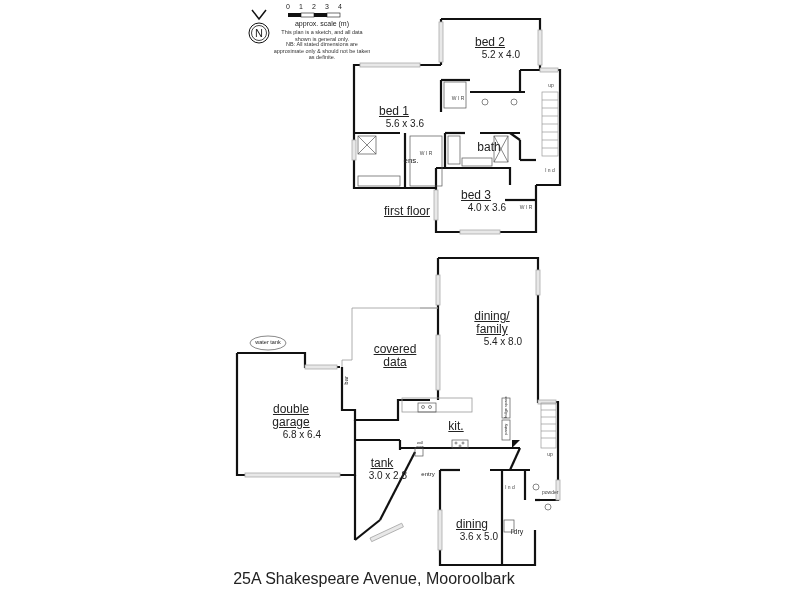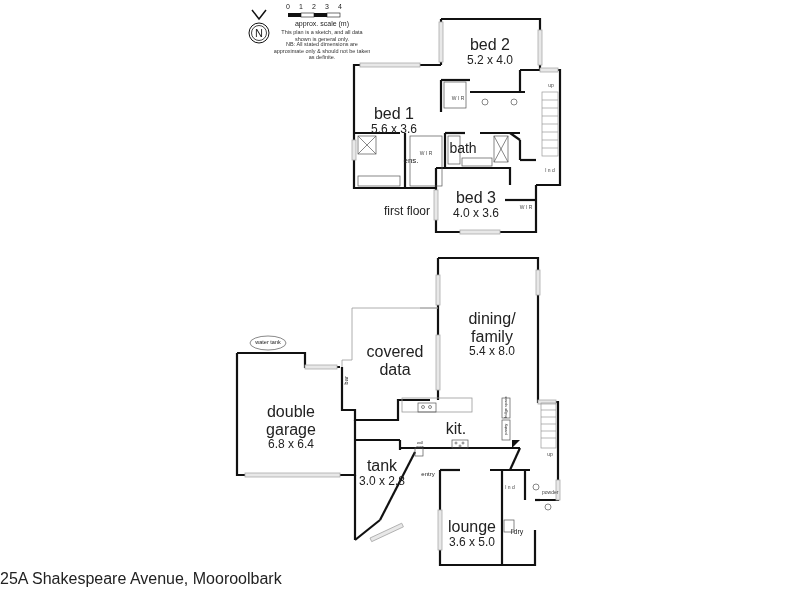--- a/index.html
+++ b/index.html
@@ -1,24 +1,24 @@
 <!DOCTYPE html>
 <html><head>
 <meta charset="utf-8">
 <style>
   html, body { margin: 0; padding: 0; background: #ffffff; }
   body { width: 800px; height: 600px; position: relative; overflow: hidden; font-family: "Liberation Sans", sans-serif; color: #222; }
   svg.plan { position: absolute; left: 0; top: 0; }
   .lbl { position: absolute; text-align: center; color: #222; font-family: "Liberation Sans", sans-serif; line-height: 1.1; white-space: nowrap; }
-  .room-name { font-size: 16px; }
-  .room-dim { font-size: 12px; }
+  .room-name { font-size: 12px; text-decoration: underline; }
+  .room-dim { font-size: 10px; text-align: right; }
   .small { font-size: 5px; color: #444; }
   .note { position: absolute; font-size: 5.5px; text-align: center; color: #333; line-height: 1.2; }
-  .floor-label { font-size: 12px; }
-  .title { position: absolute; left: 0; width: 748px; top: 570px; font-size: 16px; color: #222; }
+  .floor-label { font-size: 12px; text-decoration: underline; }
+  .title { position: absolute; left: 0; width: 748px; top: 570px; text-align: center; font-size: 16px; color: #222; }
   .scale-num { position: absolute; font-size: 7px; color: #222; }
 </style>
 </head>
 <body>
 
 <svg class="plan" width="800" height="600" viewBox="0 0 800 600">
 
   <g fill="none" stroke="#111" stroke-width="2.2">
 
     <polyline points="441,19 540,19 540,70 520,70"></polyline>
@@ -190,21 +190,21 @@
   <div class="room-dim">5.2 x 4.0</div>
 </div>
 <div class="lbl" style="left:364px; top:90px; width:60px;margin-top:15px;">
   <div class="room-name">bed 1</div>
   <div class="room-dim">5.6 x 3.6</div>
 </div>
 <div class="lbl" style="left:446px; top:189px; width:60px;">
   <div class="room-name">bed 3</div>
   <div class="room-dim">4.0 x 3.6</div>
 </div>
-<div class="lbl" style="left:448px; top:141px; width:30px; font-size:14px;">bath</div>
+<div class="lbl" style="left:474px; top:141px; width:30px; font-size:12px;">bath</div>
 <div class="lbl" style="left:396px; top:157px; width:30px; font-size:8px;">ens.</div>
 <div class="lbl small" style="left:448px; top:96px; width:20px;">W I R</div>
 <div class="lbl small" style="left:416px; top:151px; width:20px;">W I R</div>
 <div class="lbl small" style="left:516px; top:205px; width:20px;">W I R</div>
 <div class="lbl small" style="left:545px; top:83px; width:12px;">up</div>
 <div class="lbl small" style="left:543px; top:168px; width:14px;">l n d</div>
 <div class="lbl floor-label" style="left:372px; top:205px; width:70px;">first floor</div>
 
 <div class="lbl" style="left:462px; top:310px; width:60px;">
   <div class="room-name" style="white-space:pre-line;">dining/
@@ -221,21 +221,21 @@
   <div class="room-dim">6.8 x 6.4</div>
 </div>
 <div class="lbl" style="left:436px; top:420px; width:40px;">
   <div class="room-name">kit.</div>
 </div>
 <div class="lbl" style="left:357px; top:457px; width:50px;">
   <div class="room-name">tank</div>
   <div class="room-dim">3.0 x 2.8</div>
 </div>
 <div class="lbl" style="left:446px; top:518px; width:52px;">
-  <div class="room-name">lounge</div>
+  <div class="room-name">dining</div>
   <div class="room-dim">3.6 x 5.0</div>
 </div>
 <div class="lbl" style="left:506px; top:528px; width:22px; font-size:7px;">l'dry</div>
 <div class="lbl" style="left:252px; top:339px; width:32px; font-size:5.5px;">water tank</div>
 <div class="lbl" style="left:340px; top:377px; width:12px; font-size:6px; transform:rotate(-90deg);">bar</div>
 <div class="lbl" style="left:416px; top:471px; width:24px; font-size:6px;">entry</div>
 <div class="lbl small" style="left:542px; top:490px; width:16px;">powder</div>
 <div class="lbl small" style="left:544px; top:452px; width:12px;">up</div>
 <div class="lbl" style="left:494px; top:427px; width:24px; font-size:4px; transform:rotate(-90deg);">pantry</div>
 <div class="lbl" style="left:494px; top:405px; width:24px; font-size:4px; transform:rotate(-90deg);">fridge space</div>

